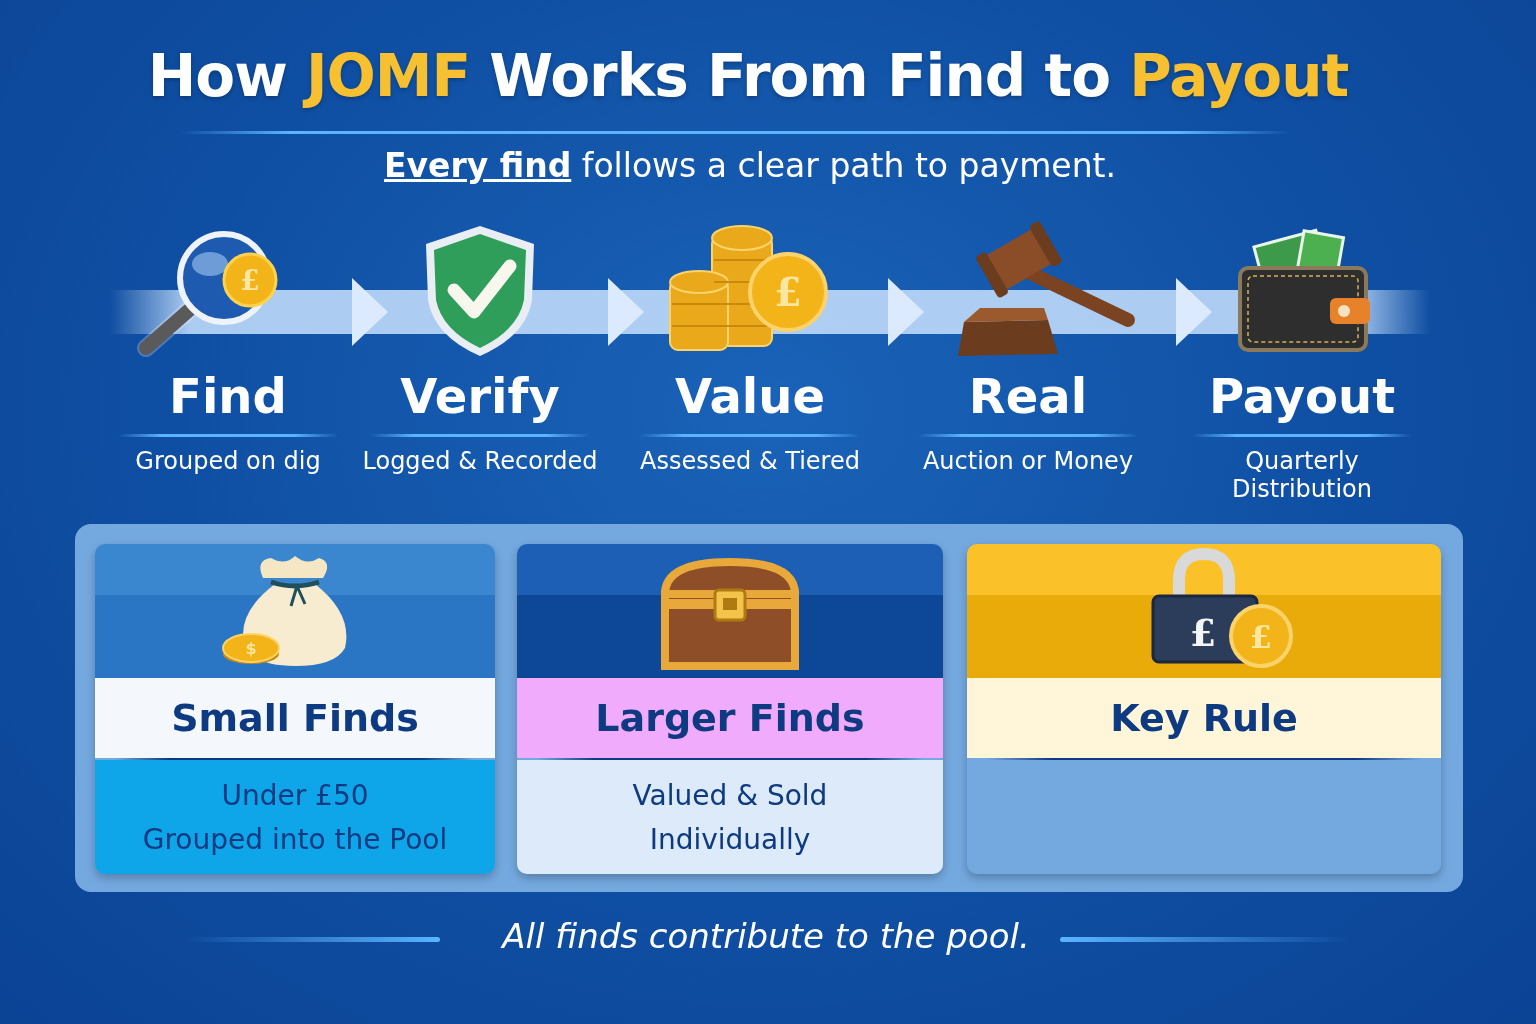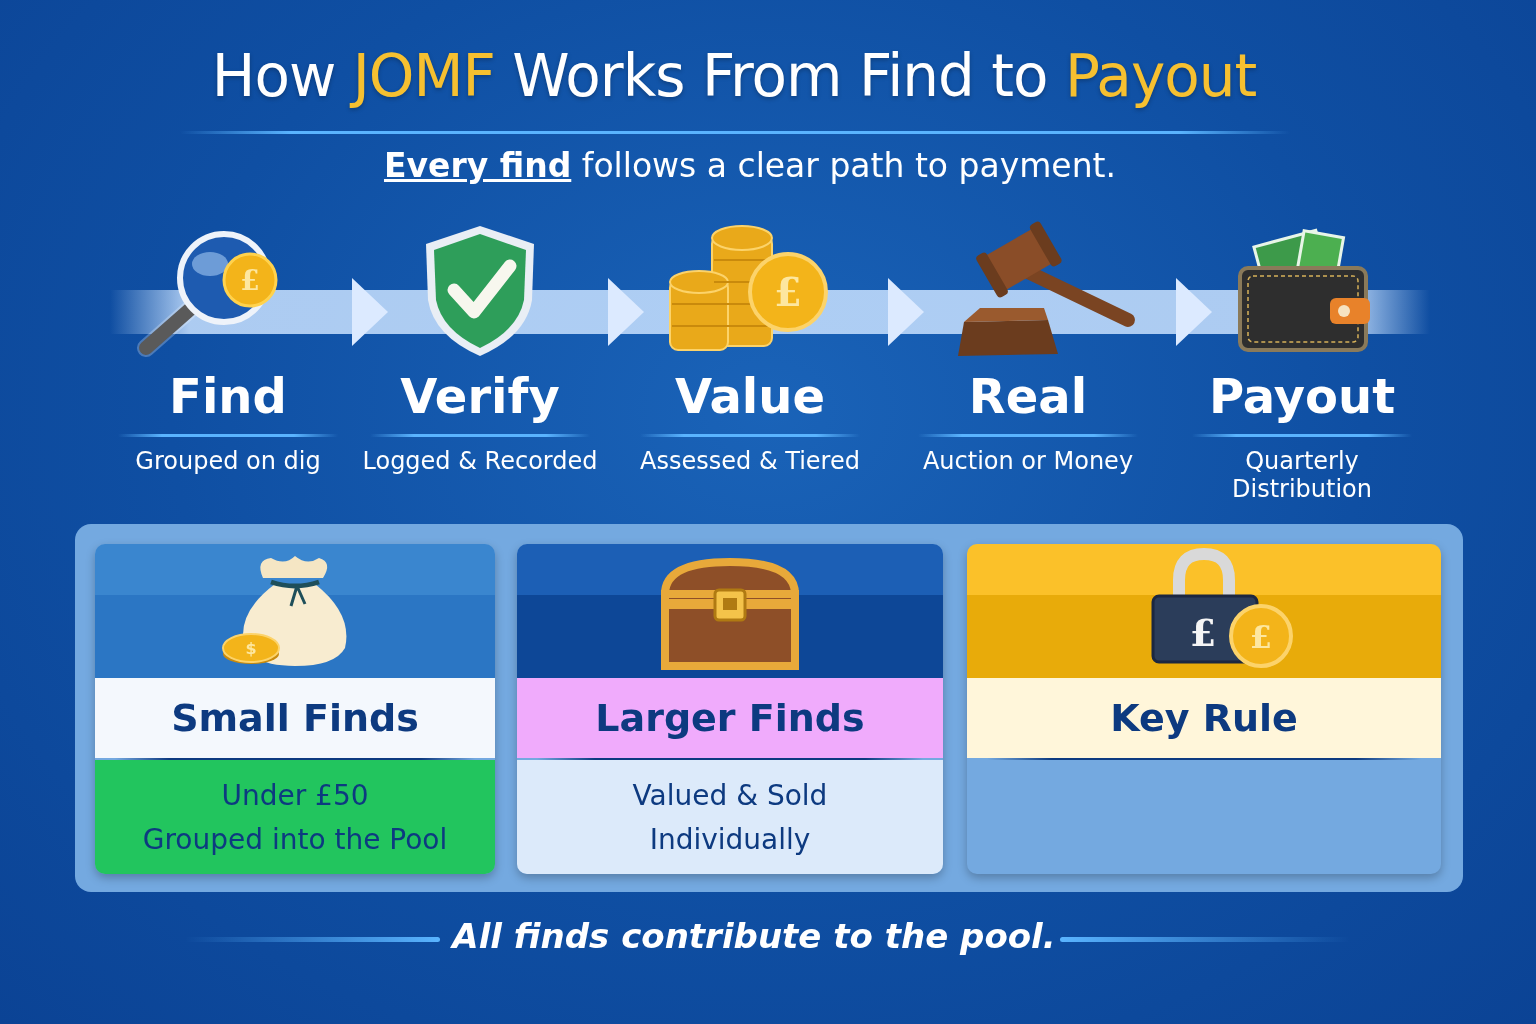--- a/index.html
+++ b/index.html
@@ -4,22 +4,22 @@
 <style>
   * { box-sizing: border-box; margin: 0; padding: 0; }
   html, body { width: 1536px; height: 1024px; overflow: hidden; }
   body {
     font-family: "DejaVu Sans", sans-serif;
     background: radial-gradient(ellipse at 50% 40%, #1a63b8 0%, #0f4fa3 55%, #0b4395 100%);
     color: #fff;
     position: relative;
   }
   .title {
-    position: absolute; left: 4px; width: 1460px; top: 42px;
-    text-align: center; font-weight: normal; font-size: 58px; letter-spacing: -1px;
+    position: absolute; left: 18px; width: 1460px; top: 42px;
+    text-align: center; font-weight: bold; font-size: 58px; letter-spacing: -1px;
     color: #fff; text-shadow: 0 2px 4px rgba(0,0,0,0.25);
   }
   .title .hl { color: #f6c030; }
   .title-rule {
     position: absolute; left: 180px; width: 1110px; top: 131px; height: 3px;
     background: linear-gradient(90deg, rgba(90,180,255,0) 0%, #5ab4ff 10%, #5ab4ff 90%, rgba(90,180,255,0) 100%);
   }
   .subtitle {
     position: absolute; left: 0; width: 1500px; top: 146px; text-align: center;
     font-size: 33px; color: #fff;
@@ -63,33 +63,33 @@
     height: 80px; display: flex; align-items: center; justify-content: center;
     font-size: 38px; font-weight: bold; color: #0d3a80;
   }
   .card .divider { height: 2px; margin: 0 20px; background: linear-gradient(90deg, rgba(13,58,128,0), #0d3a80 15%, #0d3a80 85%, rgba(13,58,128,0)); }
   .card .body {
     text-align: center; font-size: 28px; color: #0d3a80; padding-top: 14px; line-height: 44px;
   }
   .c1 { left: 20px; width: 400px; }
   .c1 .top { background: linear-gradient(180deg, #3a86cf 0 38%, #2b76c4 38% 100%); }
   .c1 .head { background: #f4f8fd; }
-  .c1 .body { background: #22c55e; height: 116px; }
+  .c1 .body { background: #0ea5e9; height: 116px; }
   .c2 { left: 442px; width: 426px; }
   .c2 .top { background: linear-gradient(180deg, #1c5fb5 0 38%, #0d4797 38% 100%); }
   .c2 .head { background: #f0abfc; text-align: right; }
   .c2 .body { background: #dceafa; height: 116px; }
   .c3 { left: 892px; width: 474px; }
   .c3 .top { background: linear-gradient(180deg, #fbc129 0 38%, #e8ab0a 38% 100%); }
   .c3 .head { background: #fff6da; }
   .c3 .body { background: #fff1c8; height: 116px; font-weight: bold; }
 
   .footer {
-    position: absolute; top: 916px; left: 4px; width: 1500px; text-align: center;
-    font-size: 34px; font-style: italic; font-weight: bold; color: #fff;
+    position: absolute; top: 916px; left: 16px; width: 1500px; text-align: center;
+    font-size: 34px; font-style: italic; font-weight: normal; color: #fff;
   }
   .foot-rule { position: absolute; top: 937px; height: 5px; border-radius: 3px; }
   .fr-l { left: 185px; width: 255px; background: linear-gradient(90deg, rgba(90,180,255,0), #5ab4ff); }
   .fr-r { left: 1060px; width: 290px; background: linear-gradient(90deg, #5ab4ff, rgba(90,180,255,0)); }
 
   svg { display: block; }
 </style>
 </head>
 <body>
 

